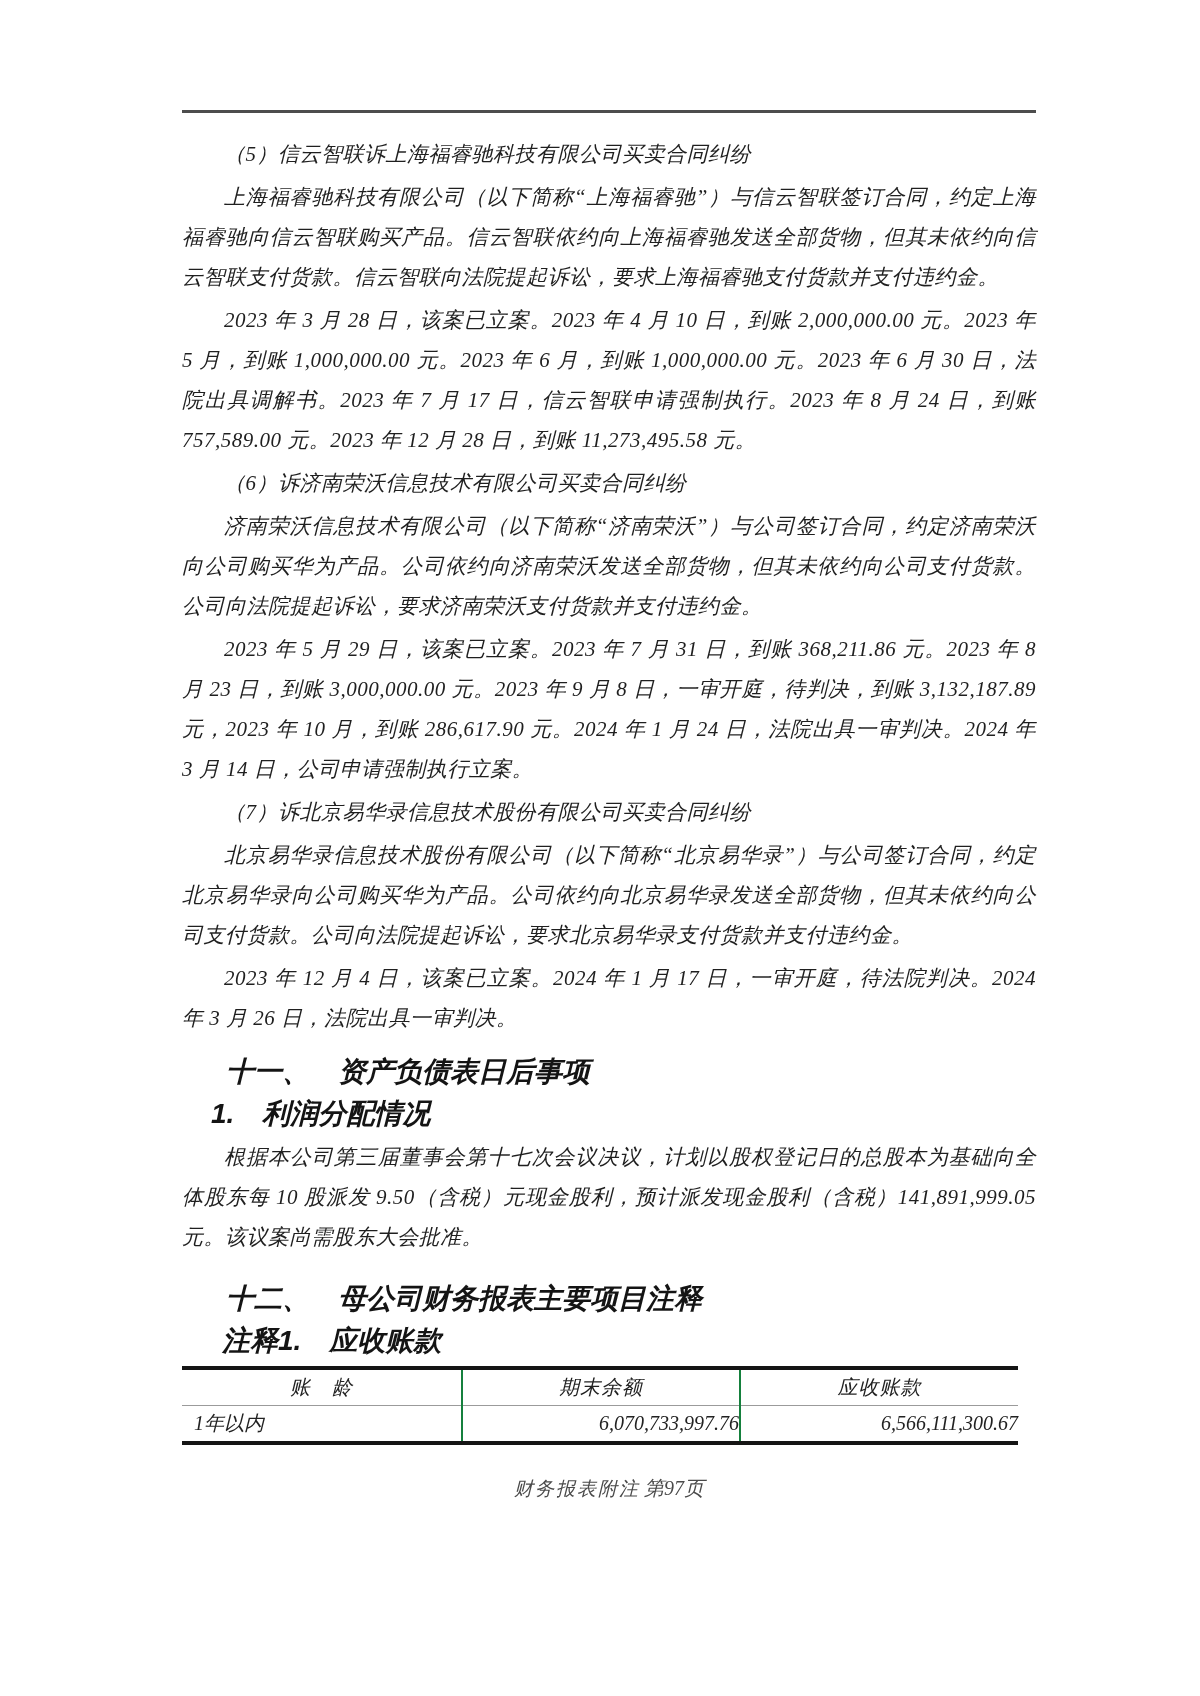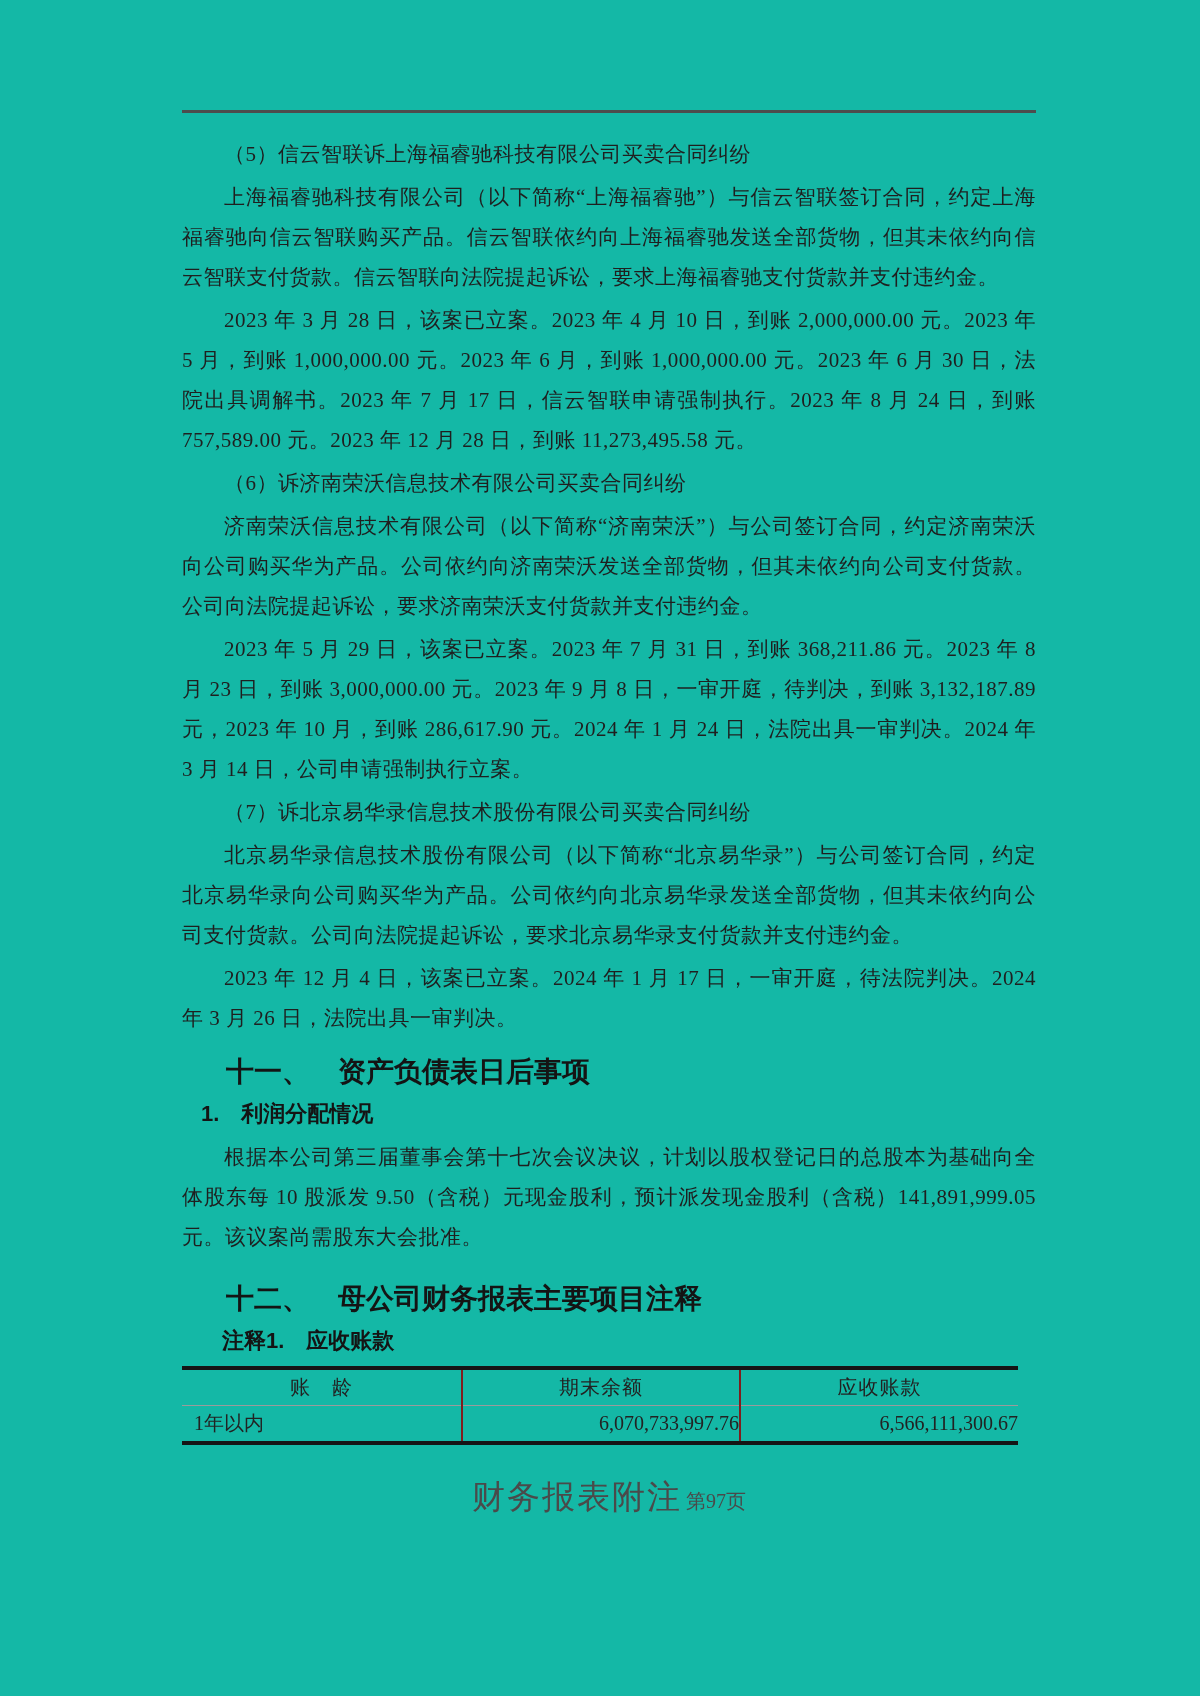--- a/index.html
+++ b/index.html
@@ -6,26 +6,27 @@
   html, body {
     margin: 0;
     padding: 0;
     background: #e9e9e9;
   }
   .page {
     position: relative;
     width: 1200px;
     height: 1696px;
     margin: 0 auto;
-    background: #14b8a6;
+    background: #ffffff;
     box-sizing: border-box;
     padding: 0 164px 0 182px;
     overflow: hidden;
     color: #1f1f1f;
     font-family: "Liberation Serif", "DejaVu Serif", serif;
+    font-style: italic;
   }
   .header-rule {
     margin: 110px 0 0 0;
     height: 0;
     border: none;
     border-top: 3px solid #4d4d4d;
   }
   .content { margin-top: 21px; }
   p.para {
     font-size: 21px;
@@ -41,24 +42,24 @@
     font-weight: 700;
     font-size: 28px;
     line-height: 44px;
     color: #141414;
     margin: 12px 0 0 44px;
   }
   h2.section-heading.more-gap { margin-top: 20px; }
   h3.sub-heading {
     font-family: "Liberation Sans", "DejaVu Sans", sans-serif;
     font-weight: 700;
-    font-size: 22px;
+    font-size: 28px;
     line-height: 40px;
     color: #141414;
-    margin: 0 0 3px 19px;
+    margin: 0 0 3px 29px;
   }
   h3.sub-heading.note { margin-left: 40px; }
   table.aging-table {
     width: 836px;
     margin-top: 5px;
     border-collapse: collapse;
     table-layout: fixed;
     border-top: 4px solid #151515;
     border-bottom: 4px solid #151515;
     font-size: 20px;
@@ -74,30 +75,30 @@
     padding: 0;
     border-bottom: 1px solid #9b9b9b;
     letter-spacing: 1px;
   }
   table.aging-table td {
     height: 35px;
     padding: 0;
   }
   table.aging-table tbody tr.sep td { border-bottom: 1px solid #9b9b9b; }
   table.aging-table th + th,
-  table.aging-table td + td { border-left: 2px solid #7f1d1d; }
+  table.aging-table td + td { border-left: 2px solid #15803d; }
   table.aging-table td.label { text-align: left; padding-left: 12px; }
   table.aging-table td.num   { text-align: right; }
   .footer {
     margin-top: 30px;
     text-align: center;
     color: #4a4a4a;
     white-space: nowrap;
   }
-  .footer-title { font-size: 33px; letter-spacing: 2px; }
+  .footer-title { font-size: 19px; letter-spacing: 2px; }
   .footer-page  { font-size: 20px; margin-left: 4px; }
 </style>
 </head>
 <body>
 
 <div class="page">
   <hr class="header-rule">
 
   <main class="content">
     <p class="para case-title">（5）信云智联诉上海福睿驰科技有限公司买卖合同纠纷</p>

